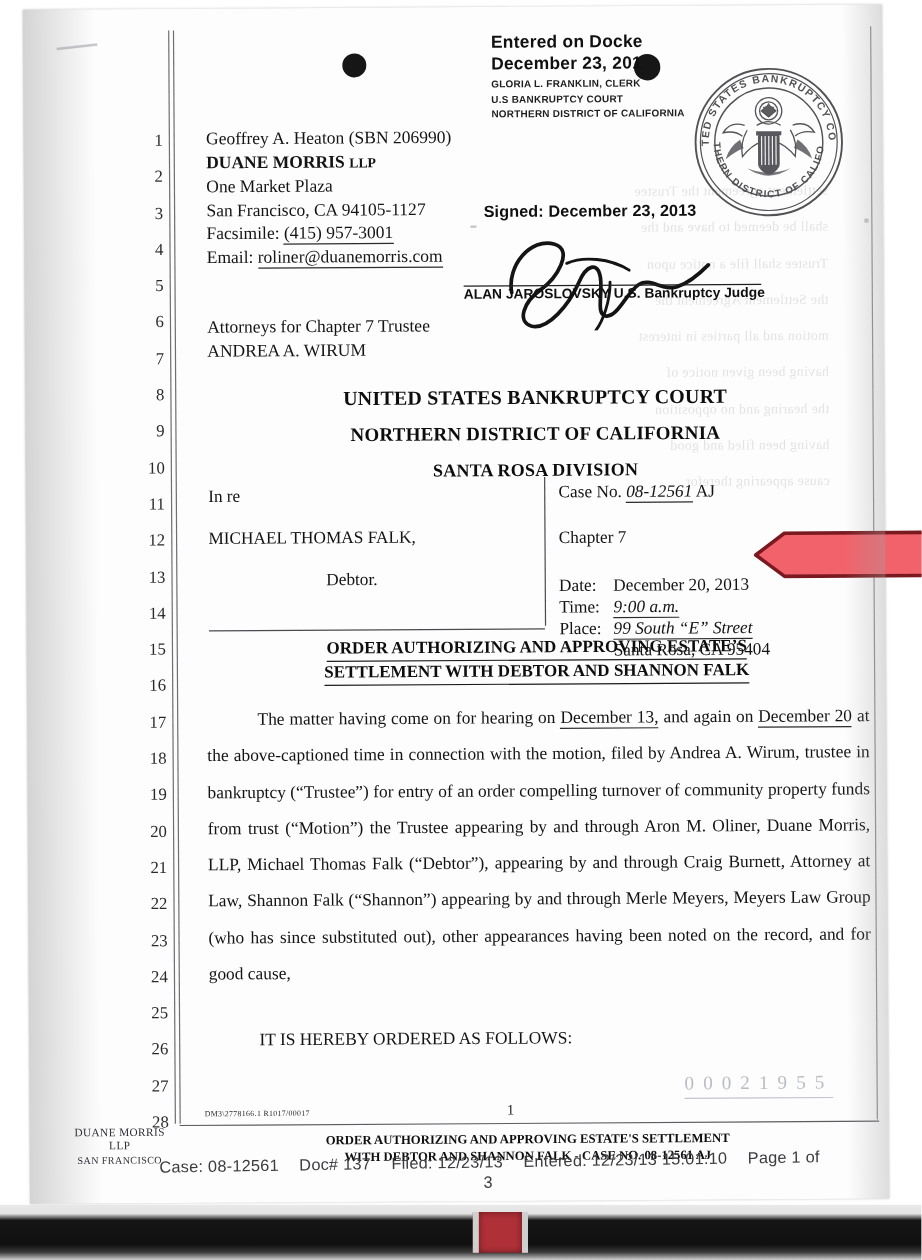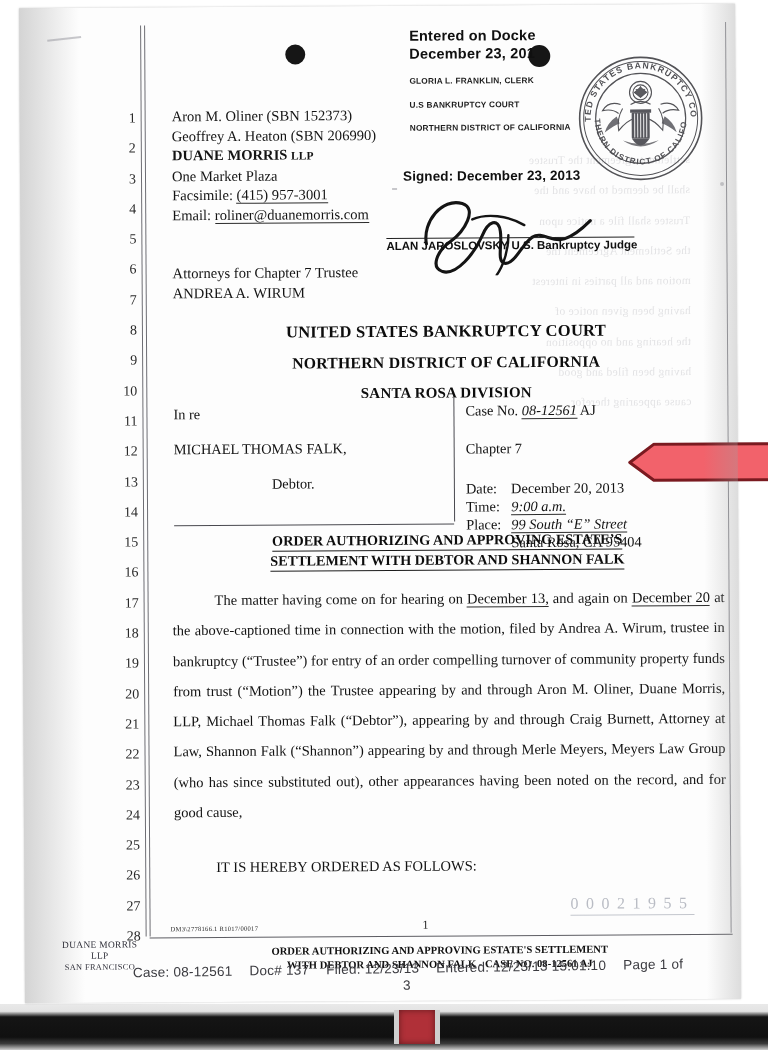--- a/index.html
+++ b/index.html
@@ -151,21 +151,21 @@
     font-size: 14.5px;
     font-weight: bold;
     line-height: 18px;
     letter-spacing: .2px;
   }
   .entered-stamp .small {
     font-size: 8.3px;
     font-weight: bold;
     line-height: 10.6px;
     letter-spacing: .2px;
-    margin-top: 13px;
+    margin-top: 2px;
     color: #1d1d1d;
   }
 
   
   .seal {
     position: absolute;
     left: 557px;
     top: 50px;
     width: 128px;
     height: 128px;
@@ -533,24 +533,24 @@
     <div class="signed">Signed: December 23, 2013</div>
     <svg class="signature" viewBox="0 0 190 84">
       <path d="M14 52 C10 30, 30 6, 50 12 C66 17, 52 40, 38 50 C24 60, 18 76, 30 80 C44 84, 62 62, 70 44 C76 30, 86 26, 88 40 C90 54, 84 70, 92 72 C102 74, 110 52, 120 46 C130 40, 140 52, 152 48 C162 45, 170 38, 178 30" fill="none" stroke="#141414" stroke-width="3.1" stroke-linecap="round" stroke-linejoin="round"></path>
       <path d="M60 28 C74 22, 96 24, 112 34" fill="none" stroke="#141414" stroke-width="2.4" stroke-linecap="round"></path>
       <path d="M96 44 C96 60, 90 76, 84 84" fill="none" stroke="#141414" stroke-width="2.4" stroke-linecap="round"></path>
     </svg>
     <div class="sigline"></div>
     <div class="judge">ALAN JAROSLOVSKY U.S. Bankruptcy Judge</div>
 
     <div class="attorney">
-      <div>Aron M. Oliner (SBN 152373)</div>
       <div>Geoffrey A. Heaton (SBN 206990)</div>
       <div class="firm"><span>DUANE MORRIS</span> <span class="sc">LLP</span></div>
       <div>One Market Plaza</div>
+      <div>San Francisco, CA 94105-1127</div>
       <div><span>Facsimile: </span><span class="u">(415) 957-3001</span></div>
       <div><span>Email: </span><span class="u">roliner@duanemorris.com</span></div>
     </div>
     <div class="attorney-2">
       <div>Attorneys for Chapter 7 Trustee</div>
       <div>ANDREA A. WIRUM</div>
     </div>
 
     <div class="court-titles">
       <div class="l1">UNITED STATES BANKRUPTCY COURT</div>

